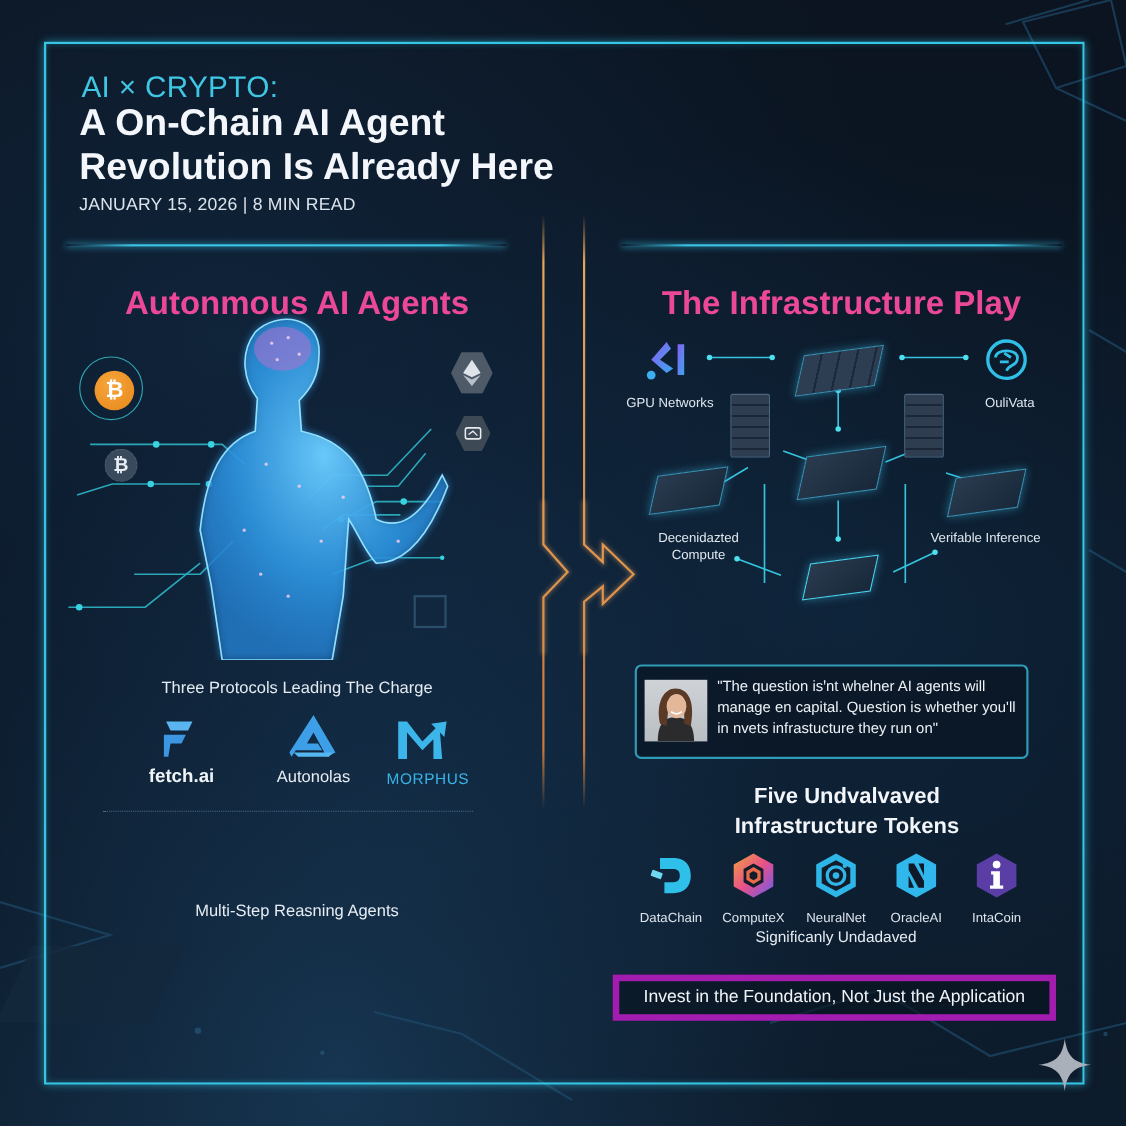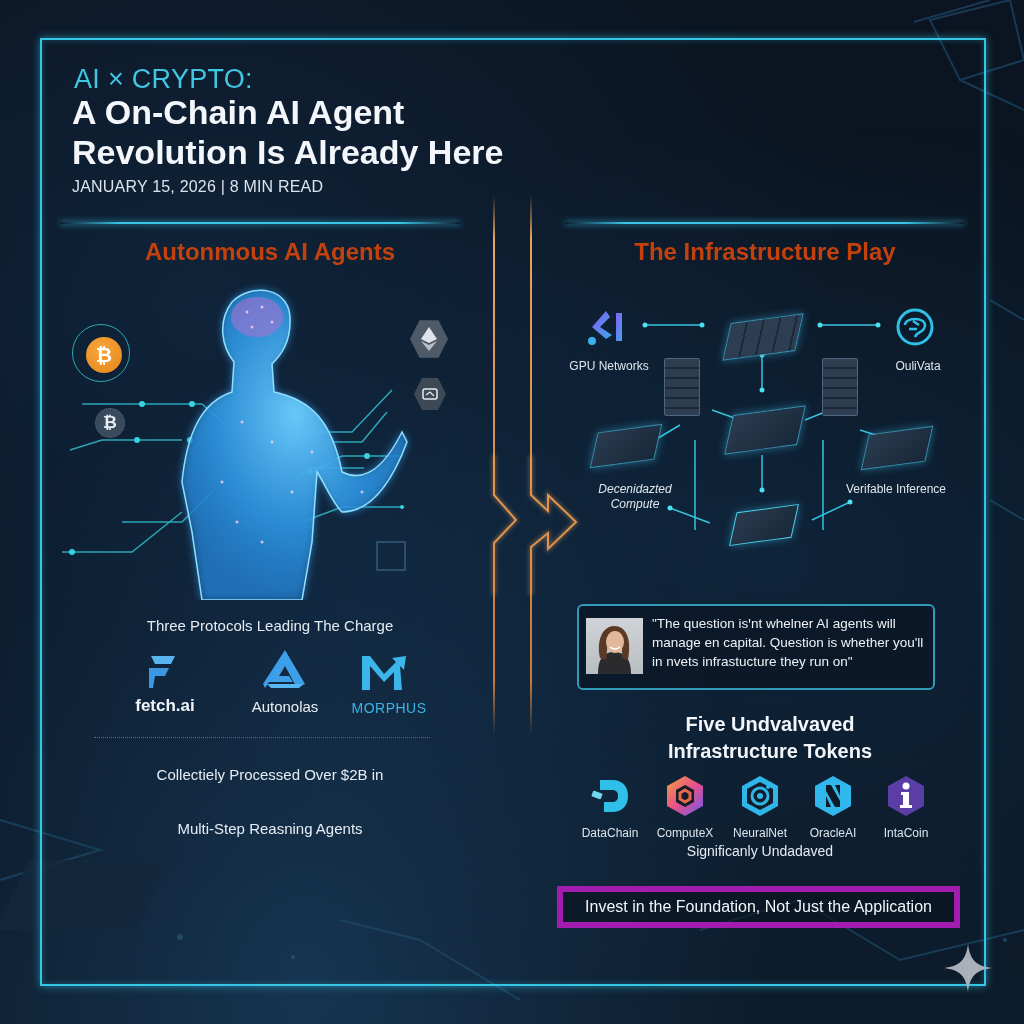--- a/index.html
+++ b/index.html
@@ -26,21 +26,21 @@
     border: 2px solid #35c6e6;
     box-shadow: 0 0 8px rgba(53,198,230,0.6), inset 0 0 6px rgba(53,198,230,0.3);
   }
   
   .kicker { position: absolute; left: 74px; top: 64px; font-size: 27px; color: #3fc6e3; letter-spacing: 0.3px; }
   .title { position: absolute; left: 72px; top: 92px; font-size: 34px; font-weight: bold; line-height: 40px; color: #f3f6fa; }
   .meta { position: absolute; left: 72px; top: 178px; font-size: 16px; color: #dbe3ec; letter-spacing: 0.2px; text-align: center; }
 
   .hr-glow { position: absolute; height: 2px; background: linear-gradient(90deg, transparent, #3ac4e5 15%, #3ac4e5 85%, transparent); box-shadow: 0 0 6px #3ac4e5; }
 
-  .section-title { position: absolute; font-size: 24px; font-weight: bold; color: #c2410c; text-align: center; }
+  .section-title { position: absolute; font-size: 30px; font-weight: bold; color: #ec4899; text-align: center; margin-top: 21px; }
 
   
   .figure-area { position: absolute; left: 62px; top: 282px; width: 418px; height: 318px; overflow: hidden; }
 
   .coin { position: absolute; border-radius: 50%; display: flex; align-items: center; justify-content: center; font-weight: bold; }
 
   .hex { position: absolute; clip-path: polygon(25% 3%, 75% 3%, 100% 50%, 75% 97%, 25% 97%, 0 50%); display: flex; align-items: center; justify-content: center; }
 
   .sub-heading { position: absolute; font-size: 15px; color: #e4ebf2; text-align: center; }
 
@@ -225,21 +225,20 @@
 <div style="position:absolute; left:344px; top:650px; width:90px; height:70px;">
   <svg style="position:absolute; left:14px; top:2px;" width="52" height="40" viewBox="0 0 52 40">
     <path d="M4 38 L4 4 L12 4 L26 22 L38 10 L34 6 L48 4 L46 18 L42 14 L44 38 L36 38 L36 20 L26 30 L12 14 L12 38 Z" fill="#3cb6ea"></path>
   </svg>
   <div class="logo-label" style="left:0; top:50px; width:90px; color:#39b4e8; font-weight:normal; font-size:14px; letter-spacing:0.5px;">MORPHUS</div>
 </div>
 
 <div class="dotted" style="left:94px; top:737px; width:336px;"></div>
 
 <div class="stat" style="left:60px; top:764px; width:420px;">
-  <div>Collectiely Processed Over $2B in</div>
 </div>
 <div class="stat" style="left:60px; top:818px; width:420px;">Multi-Step Reasning Agents</div>
 
 <div class="section-title" style="left:555px; top:238px; width:420px;">The Infrastructure Play</div>
 
 <svg style="position:absolute; left:540px; top:290px;" width="440" height="270" viewBox="0 0 440 270">
   <g stroke="#35c4df" stroke-width="1.5" fill="none">
     <line x1="105" y1="35" x2="162" y2="35"></line>
     <line x1="280" y1="35" x2="338" y2="35"></line>
     <line x1="222" y1="65" x2="222" y2="100"></line>
@@ -286,21 +285,21 @@
   <circle cx="6" cy="34" r="4" fill="#3ab0f0"></circle>
 </svg>
 <div class="node-label" style="left:555px; top:359px; width:108px;">GPU Networks</div>
 
 <svg style="position:absolute; left:893px; top:307px;" width="44" height="40" viewBox="0 0 44 40">
   <circle cx="22" cy="20" r="17" fill="none" stroke="#2fc0e8" stroke-width="3"></circle>
   <path d="M12 18 C12 10 32 10 32 18 C32 26 24 24 22 30 M16 22 L24 22 M20 14 L26 18" stroke="#2fc0e8" stroke-width="2.5" fill="none"></path>
 </svg>
 <div class="node-label" style="left:880px; top:359px; width:76px;">OuliVata</div>
 
-<div class="node-label" style="left:580px; top:482px; width:110px;font-style:italic;">
+<div class="node-label" style="left:580px; top:482px; width:110px;">
   <div>Decenidazted</div>
   <div>Compute</div>
 </div>
 <div class="node-label" style="left:836px; top:482px; width:120px;">Verifable Inference</div>
 
 <div class="quote-box"></div>
 <div class="avatar">
   <svg width="57" height="56" viewBox="0 0 57 56">
     <path d="M12 56 C12 40 18 34 28 34 C38 34 45 40 45 56 Z" fill="#2b2a2d"></path>
     <path d="M14 40 C10 20 18 8 28 8 C40 8 46 20 42 42 L36 40 L36 22 L22 22 L20 42 Z" fill="#5a3a26"></path>

